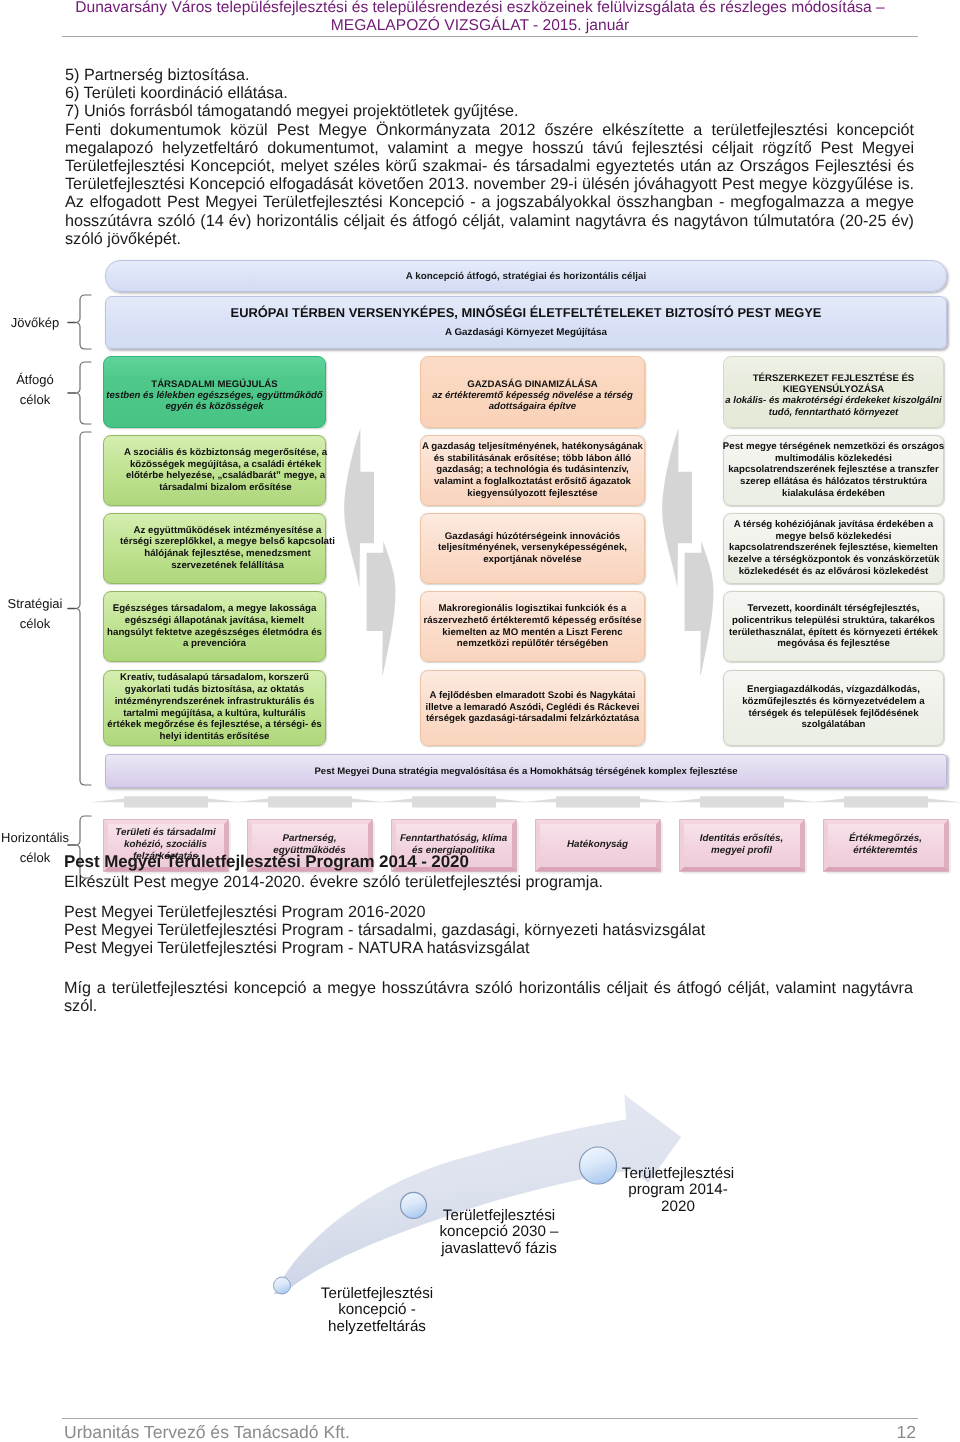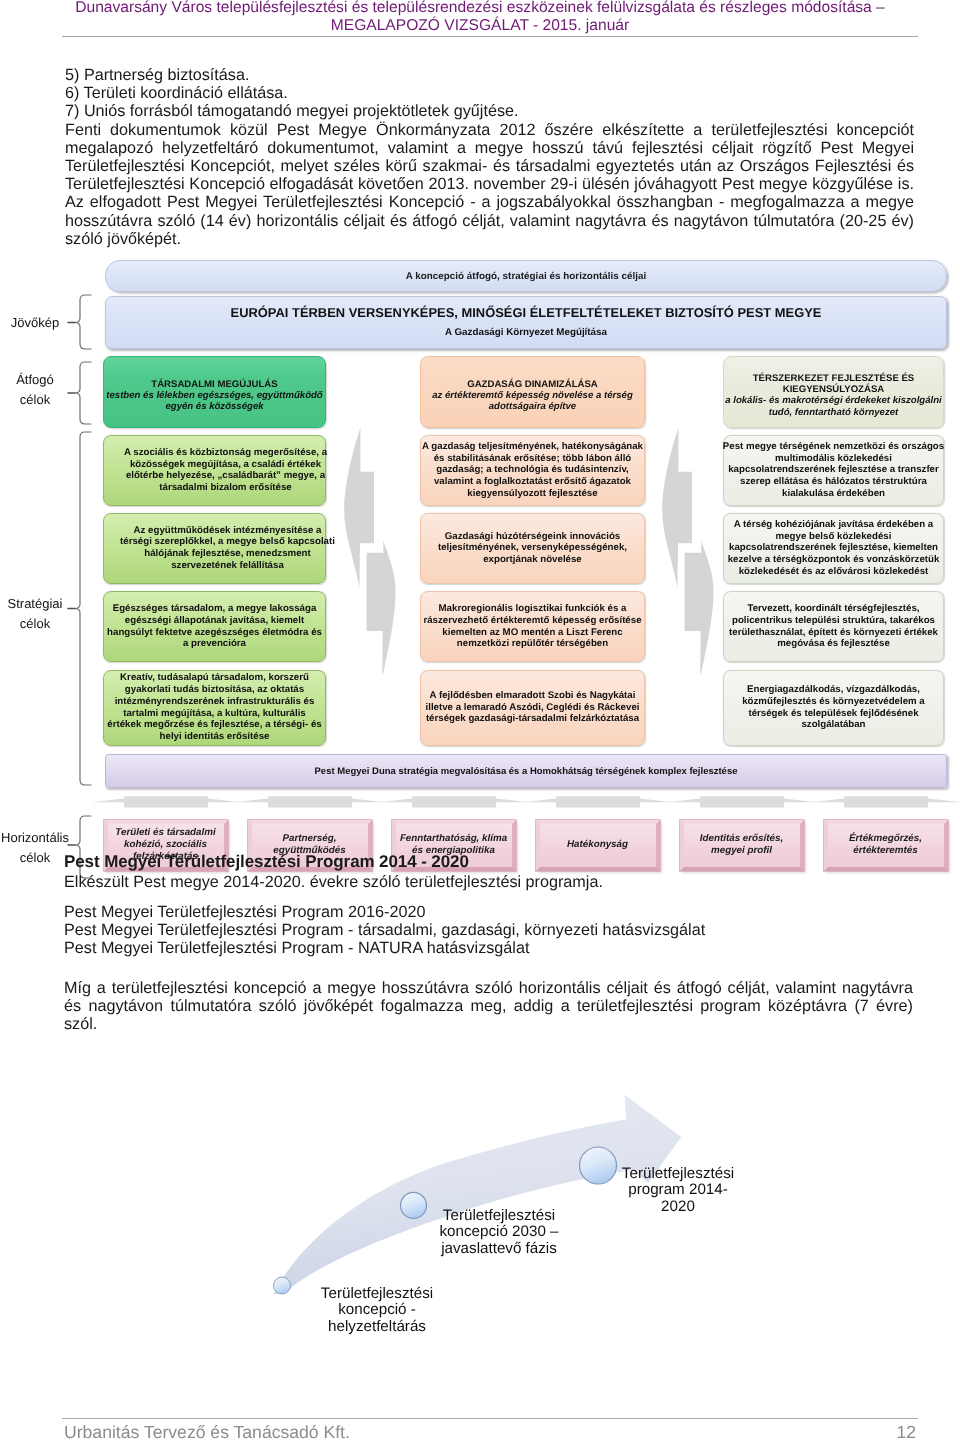--- a/index.html
+++ b/index.html
@@ -342,21 +342,20 @@
   <div class="prog">
     <h3>Pest Megyei Területfejlesztési Program 2014 - 2020</h3>
     <p class="sub">Elkészült Pest megye 2014-2020. évekre szóló területfejlesztési programja.</p>
     <div class="lst">
       <div>Pest Megyei Területfejlesztési Program 2016-2020</div>
       <div>Pest Megyei Területfejlesztési Program - társadalmi, gazdasági, környezeti hatásvizsgálat</div>
       <div>Pest Megyei Területfejlesztési Program - NATURA hatásvizsgálat</div>
     </div>
     <div class="para">
       <p class="jline">Míg a területfejlesztési koncepció a megye hosszútávra szóló horizontális céljait és átfogó célját, valamint nagytávra</p>
-      <p class="jline">és nagytávon túlmutatóra szóló jövőképét fogalmazza meg, addig a területfejlesztési program középtávra (7 évre)</p>
       <p>szól.</p>
     </div>
   </div>
 
   <div id="timeline">
     <svg width="960" height="290" viewBox="0 0 960 290">
       <defs>
         <linearGradient id="tlg" x1="0" y1="0" x2="0.25" y2="1">
           <stop offset="0" stop-color="#e7eaf3"></stop>
             <stop offset="0.55" stop-color="#dde2ee"></stop>

